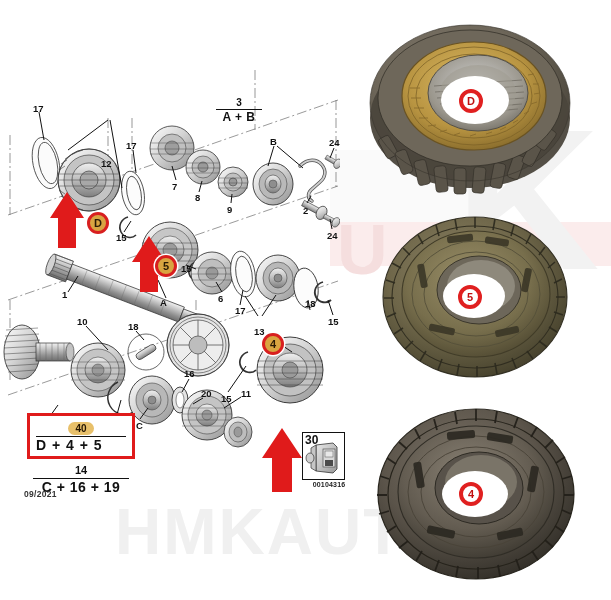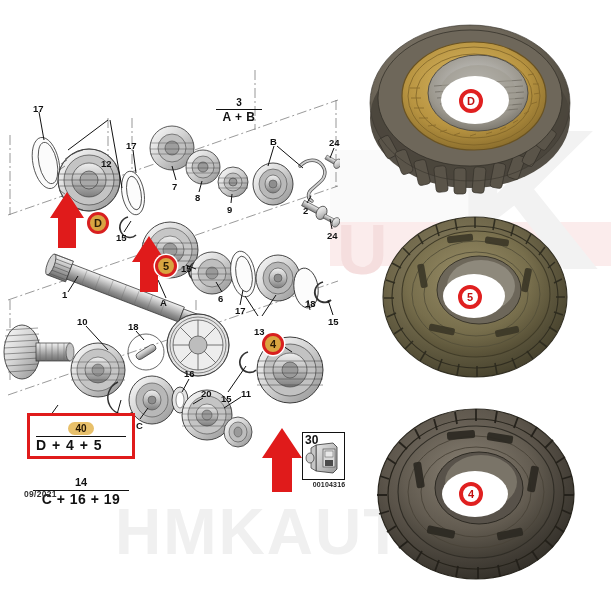--- a/index.html
+++ b/index.html
@@ -76,21 +76,21 @@
   .pill{
     display:inline-block;background:#e8c06a;border-radius:7px;
     padding:0 7px;font-size:10px;font-weight:700;color:#241500;
     line-height:13px;
   }
   .legend-rule{border-top:1.5px solid #111;margin:2px 0 2px 0;}
   .legend-bottom{
     text-align:left;font-size:14px;font-weight:700;color:#111;
     letter-spacing:1px;line-height:13px;
   }
-  .legend-sub{margin-top:17px;text-align:center;}
+  .legend-sub{margin-top:5px;text-align:center;}
   .legend-sub .num{font-size:11px;font-weight:700;color:#111;line-height:13px;}
   .legend-sub .rule2{border-top:1.5px solid #111;margin:1px 6px 2px 6px;}
   .legend-sub .fml{font-size:14px;font-weight:700;color:#111;letter-spacing:.5px;line-height:13px;}
 
   .date-label{
     position:absolute;left:24px;top:489px;
     font-size:8.5px;font-weight:700;color:#333;letter-spacing:.3px;
   }
 
   

